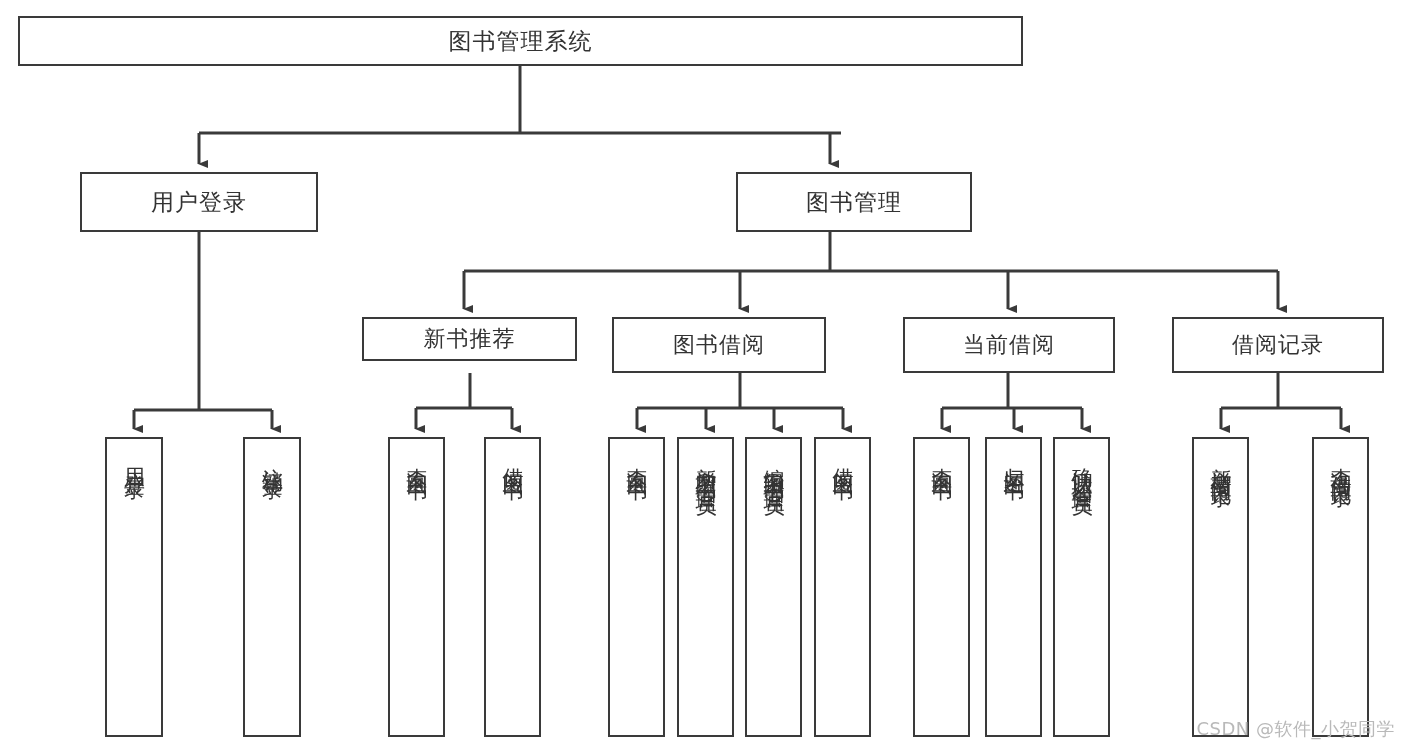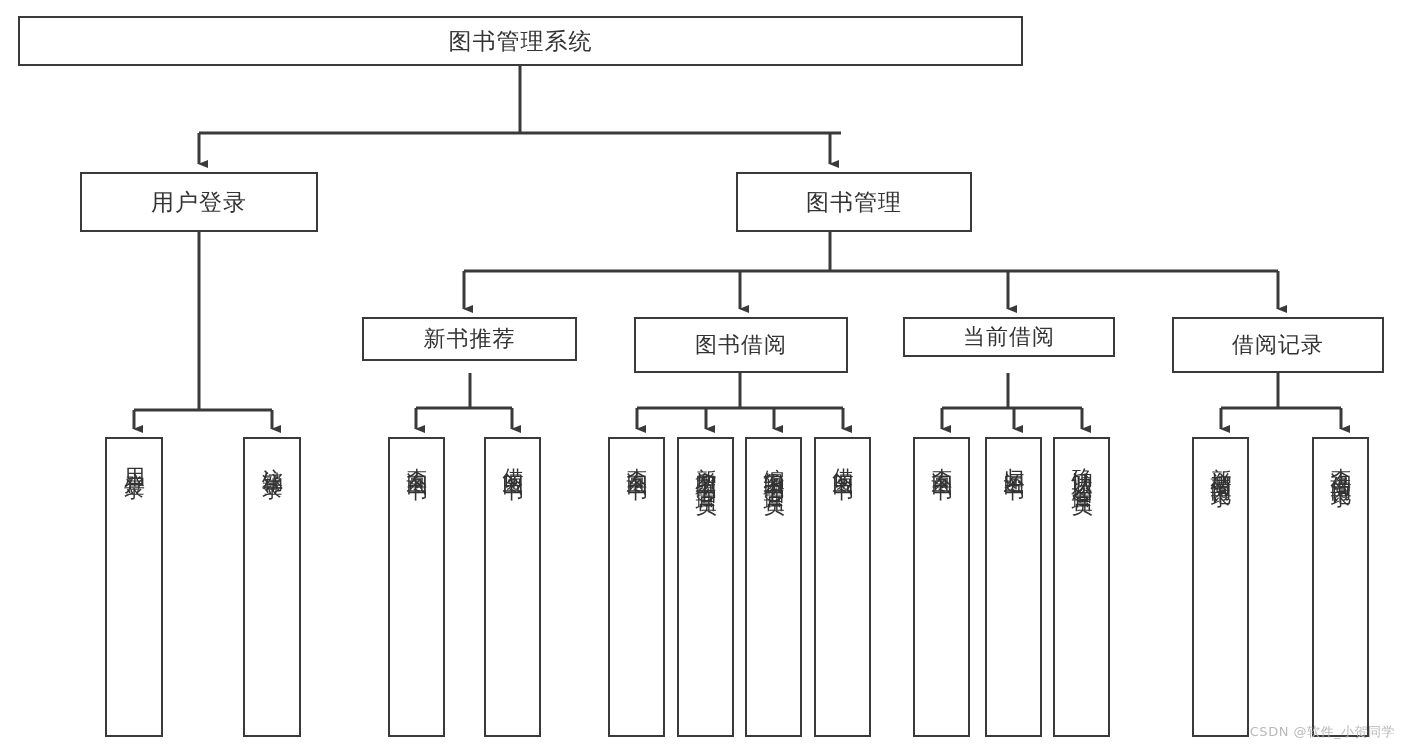--- a/index.html
+++ b/index.html
@@ -57,21 +57,21 @@
     white-space: nowrap;
   }
   .node.root .node-label { font-size: 23px; }
   .node.level2 .node-label { font-size: 23px; }
   .node.level3 .node-label { font-size: 22px; }
 
   #watermark {
     position: absolute;
     right: 10px;
     bottom: 6px;
-    font-size: 13px;
+    font-size: 18px;
     color: #b9b9b9;
     letter-spacing: 0.5px;
     z-index: 5;
     white-space: nowrap;
     font-family: "DejaVu Sans", "Liberation Sans", sans-serif;
   }
 </style>
 </head>
 <body>
 
@@ -134,24 +134,24 @@
   <div class="node level2" style="left:80px; top:172px; width:238px; height:60px;">
     <span class="node-label">用户登录</span>
   </div>
   <div class="node level2" style="left:712px; top:172px; width:236px; height:60px;margin-left:24px;">
     <span class="node-label">图书管理</span>
   </div>
 
   <div class="node level3" style="left:362px; top:317px; width:215px; height:44px;">
     <span class="node-label">新书推荐</span>
   </div>
-  <div class="node level3" style="left:634px; top:317px; width:214px; height:56px;">
+  <div class="node level3" style="left:612px; top:317px; width:214px; height:56px;">
     <span class="node-label">图书借阅</span>
   </div>
-  <div class="node level3" style="left:903px; top:317px; width:212px; height:40px;">
+  <div class="node level3" style="left:903px; top:317px; width:212px; height:56px;">
     <span class="node-label">当前借阅</span>
   </div>
   <div class="node level3" style="left:1172px; top:317px; width:212px; height:56px;">
     <span class="node-label">借阅记录</span>
   </div>
 
   <div class="node leaf" style="left:105px; top:437px; width:58px; height:300px;">
     <span class="node-label">用户登录</span>
   </div>
   <div class="node leaf" style="left:243px; top:437px; width:58px; height:300px;">

